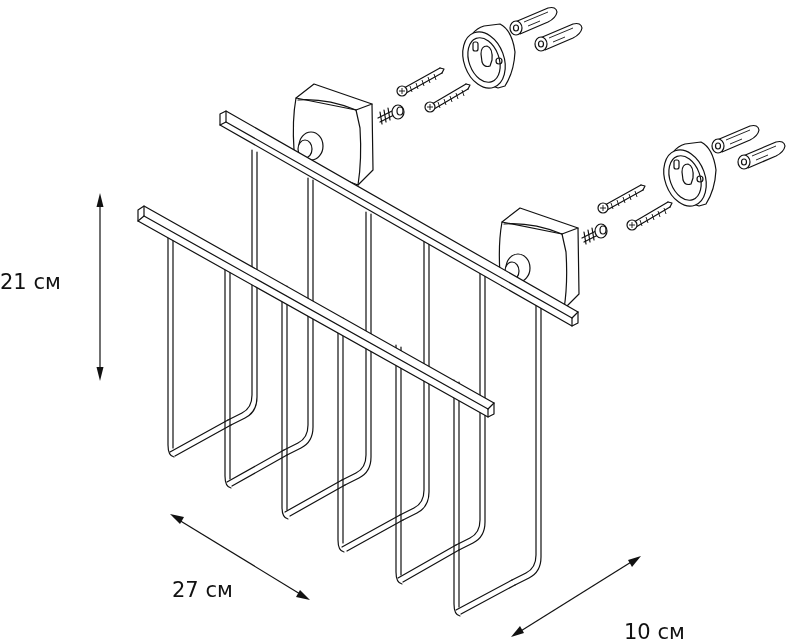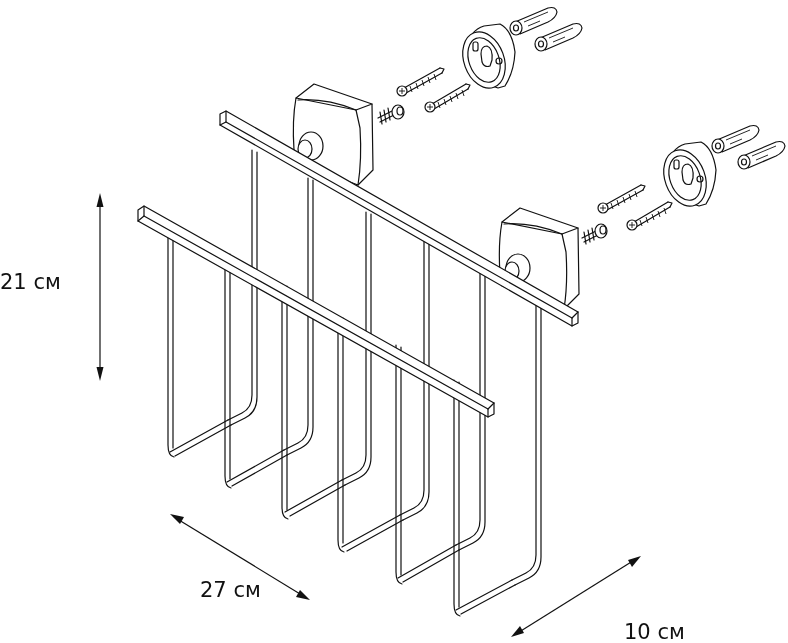--- a/index.html
+++ b/index.html
@@ -219,15 +219,15 @@
     <polygon class="arrow" points="310,600 296,597 300,590"></polygon>
   </g>
   <g>
     <line class="dim" x1="516" y1="634" x2="636" y2="559"></line>
     <polygon class="arrow" points="511,637 520,626 524,633"></polygon>
     <polygon class="arrow" points="641,556 632,567 628,560"></polygon>
   </g>
 </svg>
 
 <div class="dim-label" style="left:0px; top:272px;">21 см</div>
-<div class="dim-label" style="left:172px; top:580px;margin-left:28px;">27 см</div>
+<div class="dim-label" style="left:172px; top:580px;">27 см</div>
 <div class="dim-label" style="left:587px; top:622px;margin-left:37px;">10 см</div>
 </div>
 
 </body></html>

